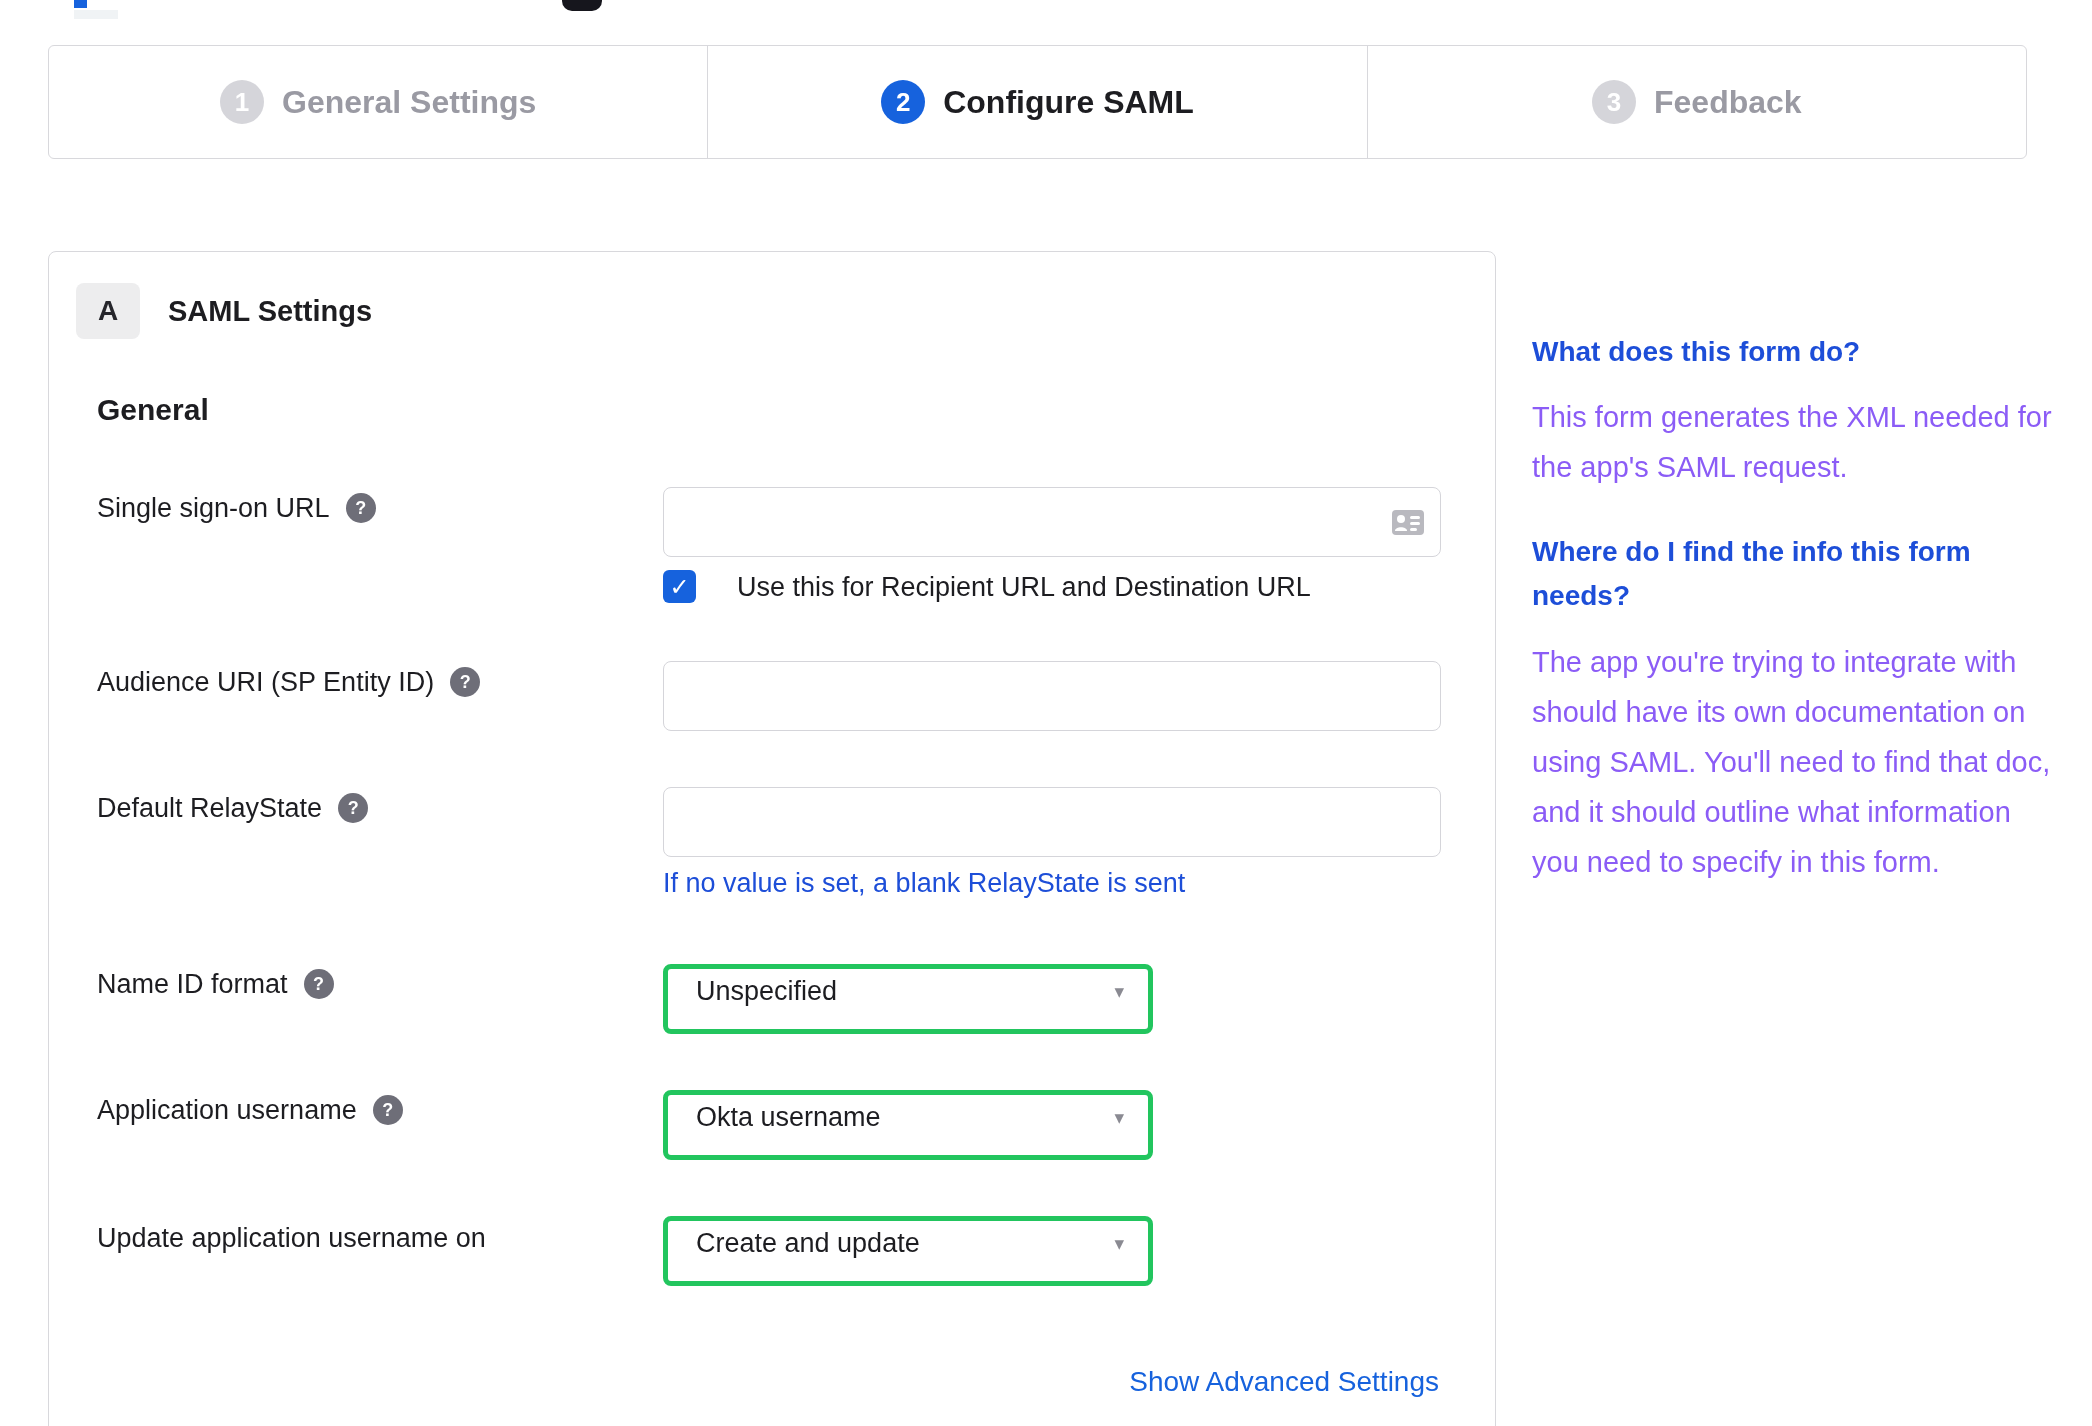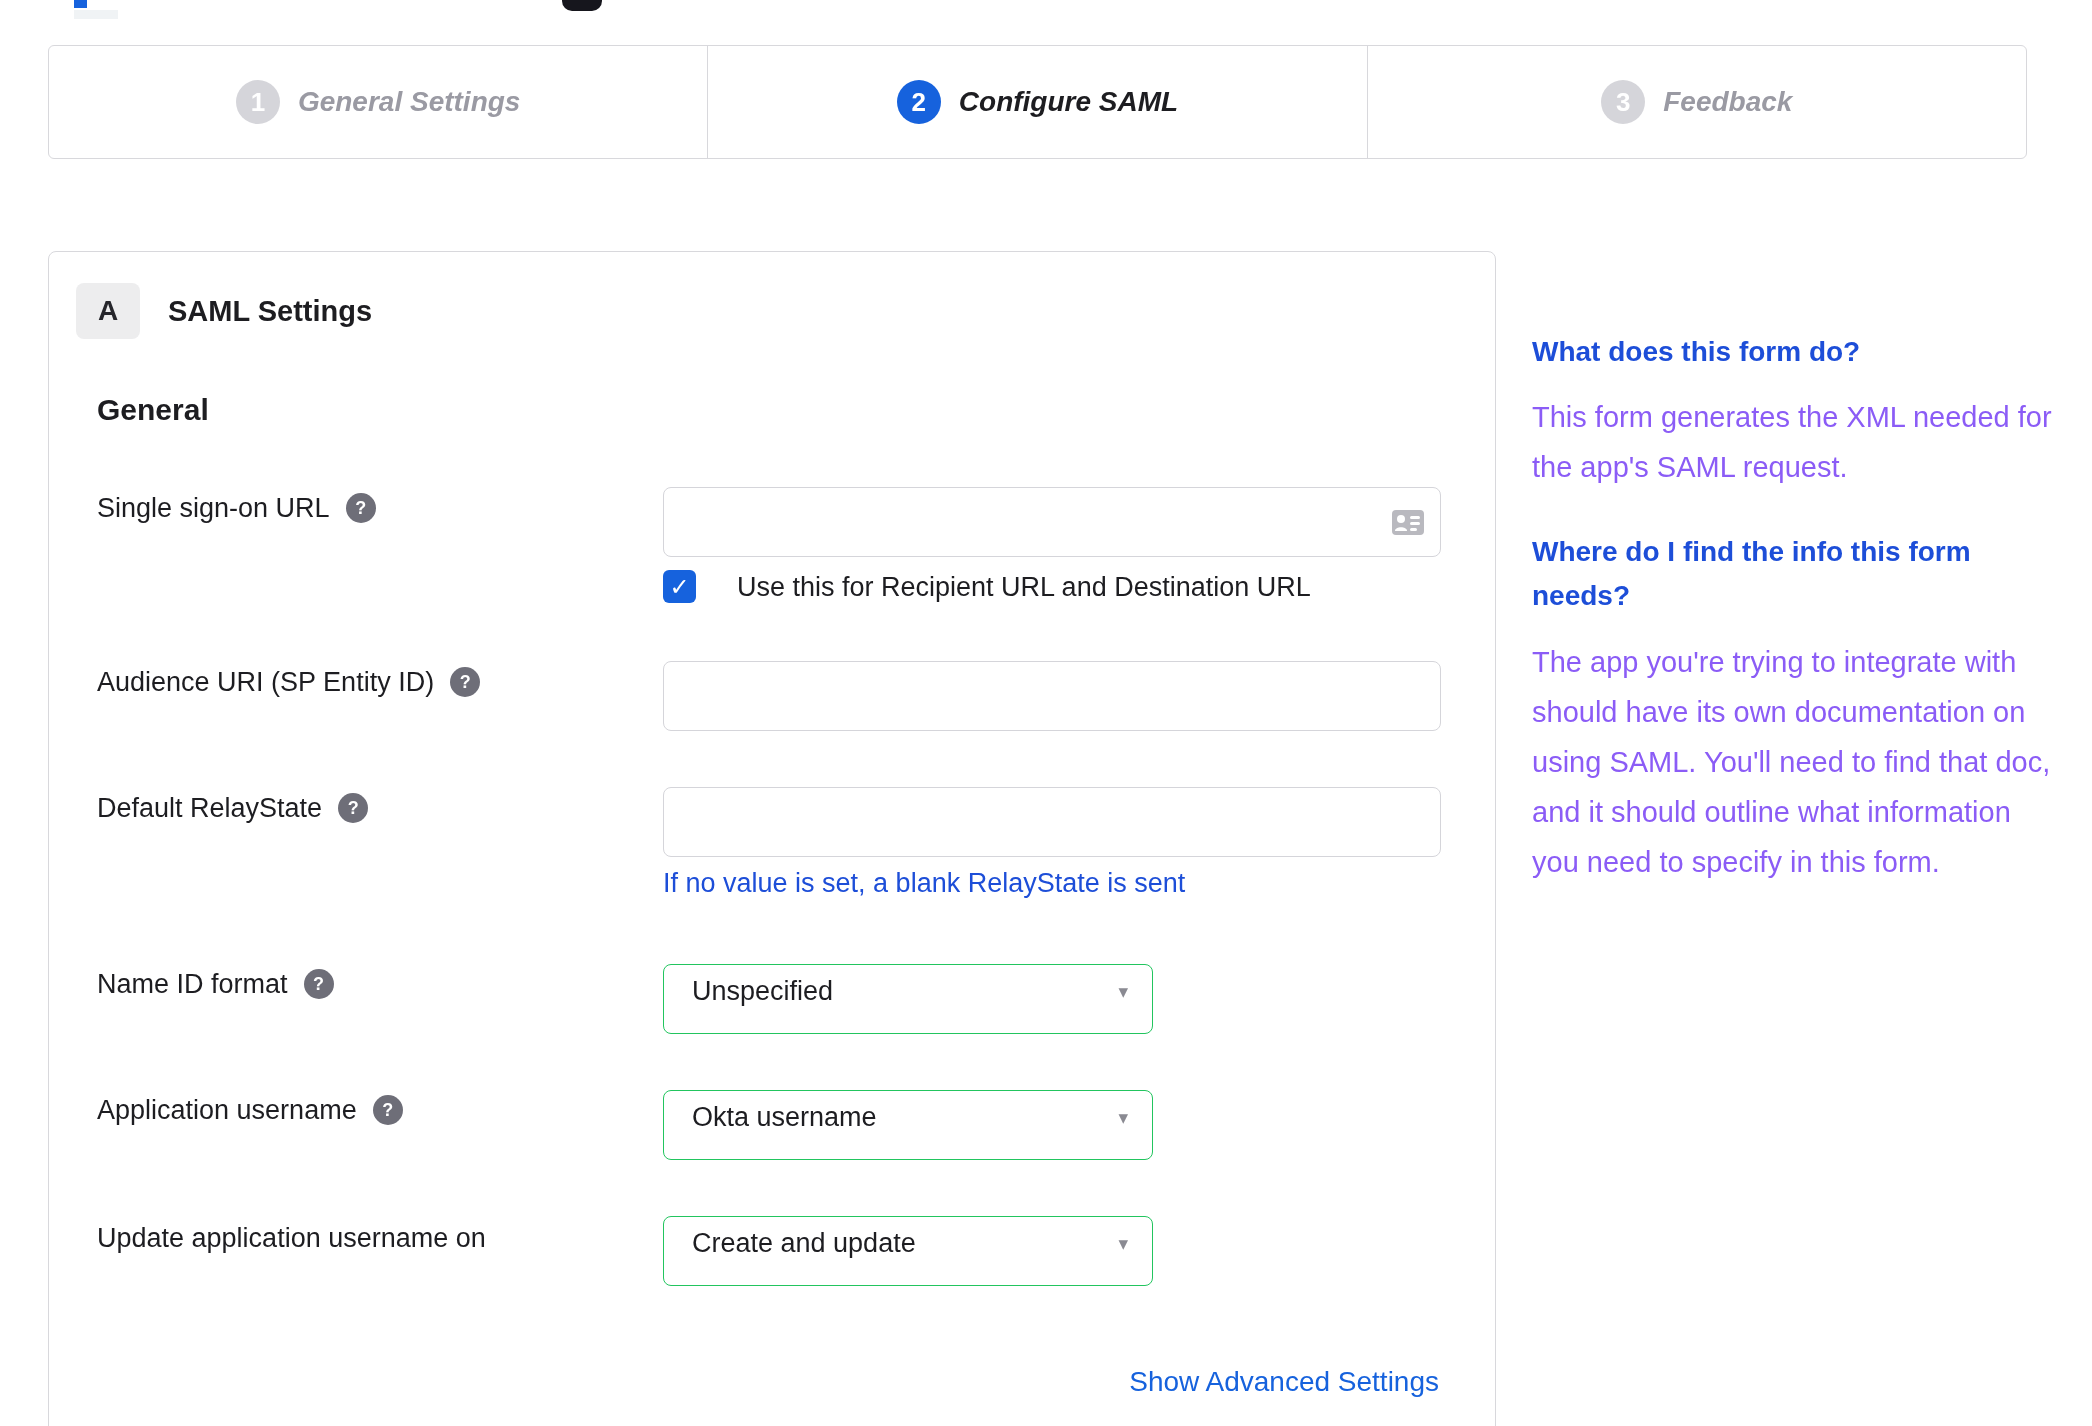--- a/index.html
+++ b/index.html
@@ -27,21 +27,21 @@
     cursor: default;
   }
   .step-cell + .step-cell { border-left: 1px solid #d8d8dc; }
   .step-circle {
     width: 44px; height: 44px; border-radius: 50%;
     background: #d5d5da; color: #ffffff;
     font-size: 26px; font-weight: 700;
     display: flex; align-items: center; justify-content: center;
     flex: 0 0 auto;
   }
-  .step-label { font-size: 28px; font-weight: 700; color: #9a9aa3; margin-left: 18px; font-style: italic; }
+  .step-label { font-size: 32px; font-weight: 700; color: #9a9aa3; margin-left: 18px; }
   .step-cell.active .step-circle { background: #1662dd; }
   .step-cell.active .step-label  { color: #1d1d21; }
 
   
   .panel {
     position: absolute; left: 48px; top: 251px; width: 1448px; height: 1400px;
     background: #fff; border: 1px solid #d8d8dc; border-radius: 8px;
   }
   .section-badge {
     position: absolute; left: 27px; top: 31px; width: 64px; height: 56px;
@@ -74,21 +74,21 @@
     position: absolute; left: 614px; top: 318px; width: 33px; height: 33px;
     background: #1662dd; border-radius: 6px; cursor: pointer;
     display: flex; align-items: center; justify-content: center;
   }
   .checkbox .tick { color: #fff; font-size: 24px; font-weight: 700; }
   .checkbox-label { position: absolute; left: 678px; top: 318px; font-size: 27px; line-height: 34px; margin-left: 10px; }
   .hint { position: absolute; left: 614px; top: 616px; font-size: 27px; color: #1d4ed8; }
 
   .select-box {
     position: absolute; left: 614px; width: 490px; height: 70px;
-    border: 1px solid #22c55e; border-radius: 8px; background: #fff;
+    border: 5px solid #22c55e; border-radius: 8px; background: #fff;
     display: flex; align-items: center; cursor: pointer;
     font-size: 27px; color: #1d1d21; padding: 0 24px 16px 28px;
   }
   .select-caret { margin-left: auto; color: #8a8a92; font-size: 19px; }
 
   .advanced-link {
     position: absolute; right: 56px; top: 1114px;
     font-size: 28px; color: #1662dd; font-weight: 500;
     cursor: pointer; text-decoration: none;
   }

